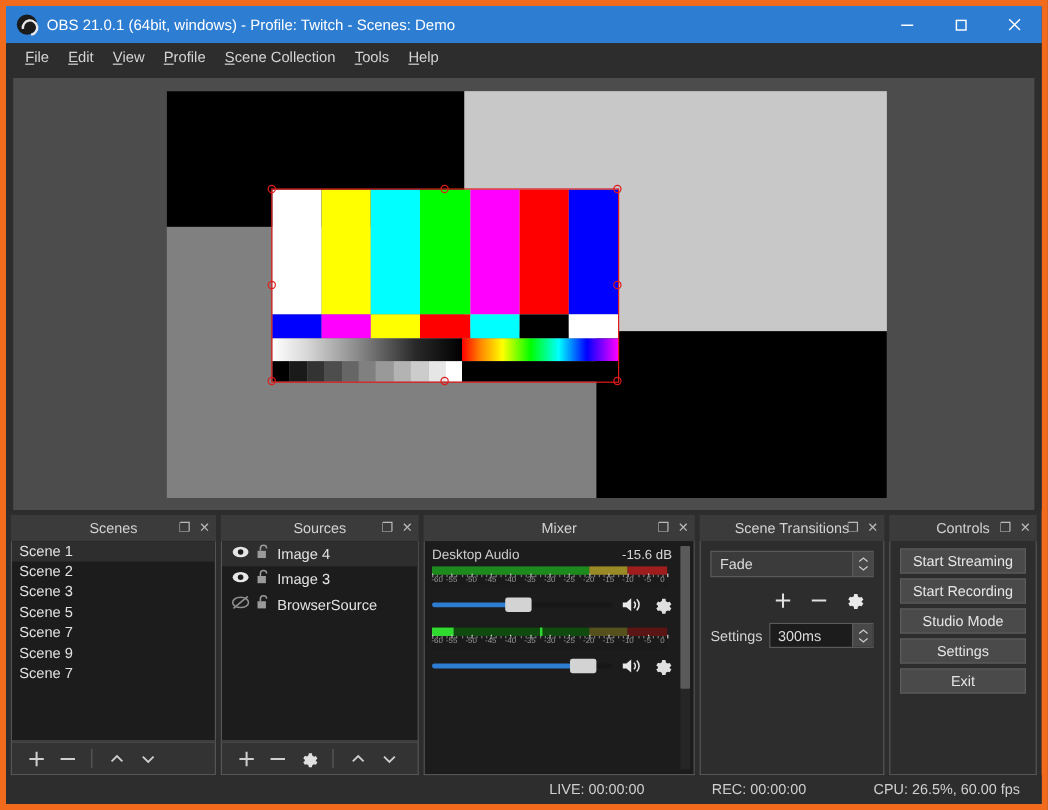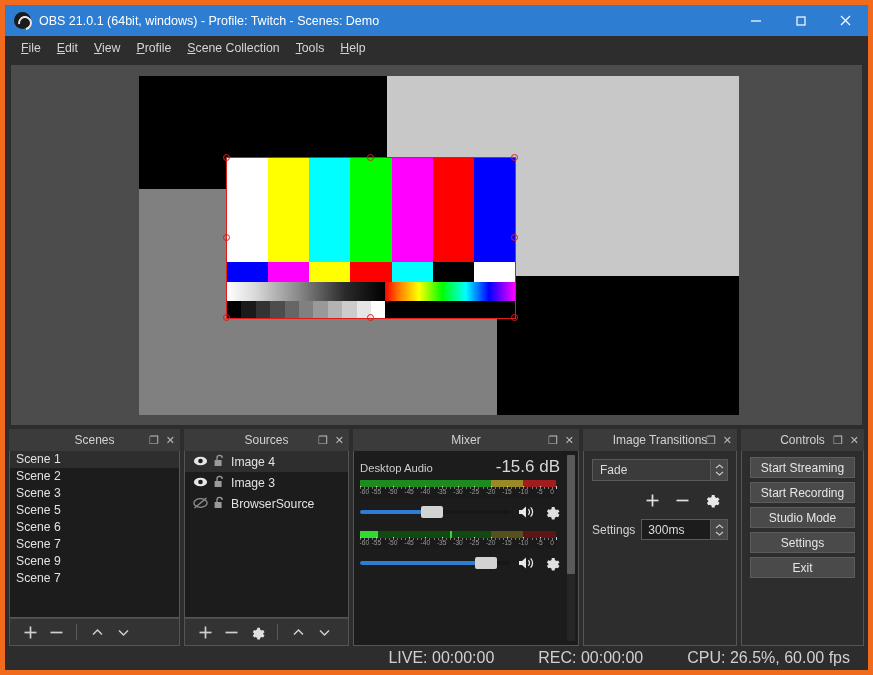--- a/index.html
+++ b/index.html
@@ -162,21 +162,21 @@
   }
   .src-row.sel { background: #2e2e2e; }
   .src-name { color: #e2e2e2; font-size: 12.2px; white-space: nowrap; }
 
   
   #dock-mixer { flex: 0 0 226px; }
   #mixer-body { position: relative; padding: 6px 4px 0 6px; }
   .mx-chan { margin-bottom: 11px; }
   .mx-head { display: flex; justify-content: space-between; align-items: baseline; padding-right: 14px; }
   .mx-name { color: #cdcdcd; font-size: 11.3px; }
-  .mx-db { color: #d8d8d8; font-size: 17px; }
+  .mx-db { color: #d8d8d8; font-size: 11px; }
   .mx-meter { position: relative; height: 7px; margin-top: 3px; width: 196px; }
   .mx-meter .track { position: absolute; inset: 0; display: flex; }
   .mx-meter .track .grn { flex: 0 0 66.6%; }
   .mx-meter .track .yel { flex: 0 0 16.7%; }
   .mx-meter .track .red { flex: 1 1 auto; }
   .mx-ticks {
     position: relative; height: 10px; width: 196px;
     margin-top: 1px; background: #1a1a1a;
   }
   .mx-ticks .lbl {
@@ -234,21 +234,21 @@
     color: #e6e6e6; font-size: 12px;
     display: flex; align-items: center; justify-content: center;
   }
 
   
   #statusbar {
     flex: 0 0 24px; height: 24px; background: #2d2d2d;
     display: flex; align-items: center; justify-content: flex-end;
     padding-right: 18px; gap: 44px;
   }
-  .status-item { color: #d0d0d0; font-size: 16px; white-space: nowrap; }
+  .status-item { color: #d0d0d0; font-size: 12px; white-space: nowrap; margin-left: 12px; }
 </style>
 </head>
 <body>
 
 <div id="app">
 
   <div id="titlebar">
     <div class="tb-logo"></div>
     <div class="tb-title">OBS 21.0.1 (64bit, windows) - Profile: Twitch - Scenes: Demo</div>
     <div class="tb-spacer"></div>
@@ -349,21 +349,20 @@
           <i>❐</i>
           <i>✕</i>
         </div>
       </div>
       <div class="dock-body">
         <div id="scene-list">
           <div class="scene-row sel">Scene 1</div>
           <div class="scene-row">Scene 2</div>
           <div class="scene-row">Scene 3</div>
           <div class="scene-row">Scene 5</div>
-          <div class="scene-row">Scene 6</div>
           <div class="scene-row">Scene 7</div>
           <div class="scene-row">Scene 9</div>
           <div class="scene-row">Scene 7</div>
         </div>
       </div>
       <div class="dock-toolbar">
         <div class="tb-ico">
           <svg width="15" height="15" viewBox="0 0 15 15">
               <line x1="7.5" y1="1.5" x2="7.5" y2="13.5" stroke="#cfcfcf" stroke-width="1.7"></line>
               <line x1="1.5" y1="7.5" x2="13.5" y2="7.5" stroke="#cfcfcf" stroke-width="1.7"></line>
@@ -701,21 +700,21 @@
         </div>
 
         <div class="mx-scroll">
           <div class="thumb"></div>
         </div>
       </div>
     </div>
 
     <div class="dock" id="dock-trans">
       <div class="dock-title">
-        <span class="t">Image Transitions</span>
+        <span class="t">Scene Transitions</span>
         <div class="dock-ctrls">
           <i>❐</i>
           <i>✕</i>
         </div>
       </div>
       <div class="dock-body" id="trans-body">
         <div class="combo">
           <span class="val">Fade</span>
           <span class="spin">
             <svg width="9" height="5" viewBox="0 0 9 5">

